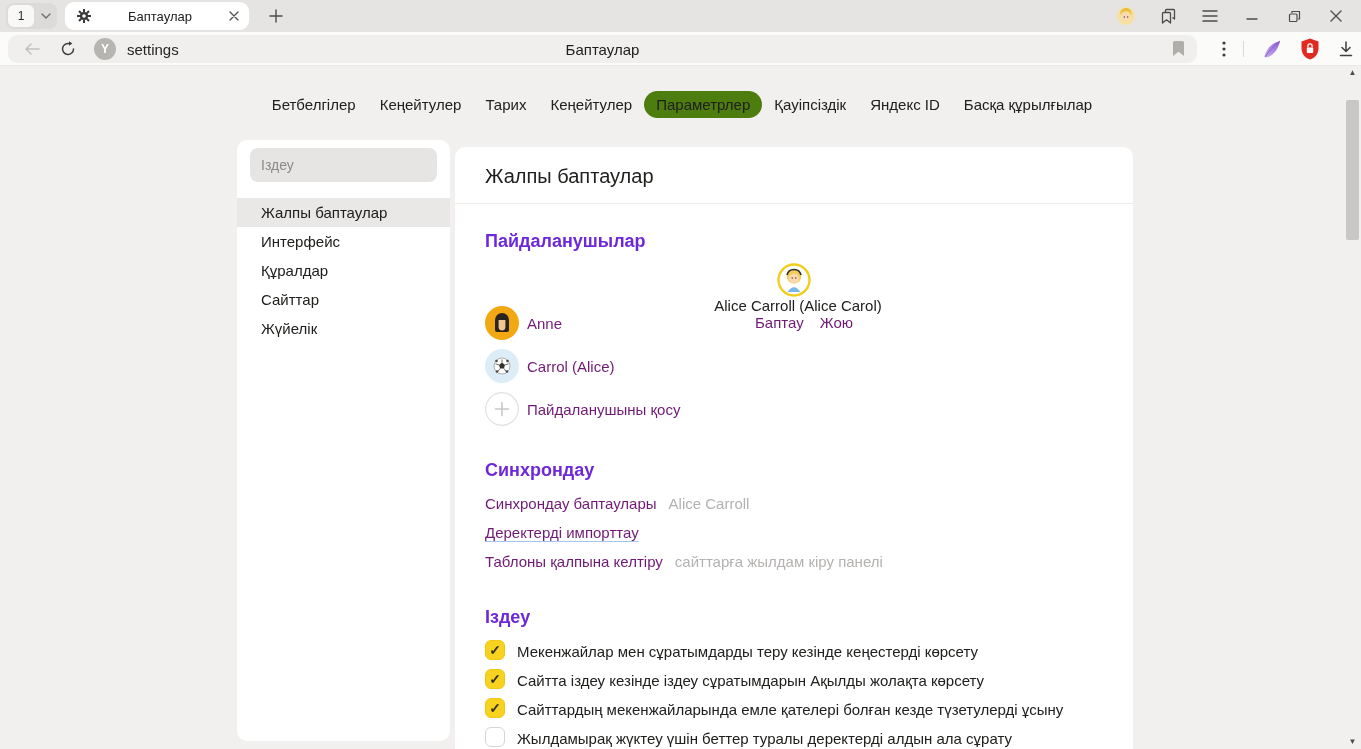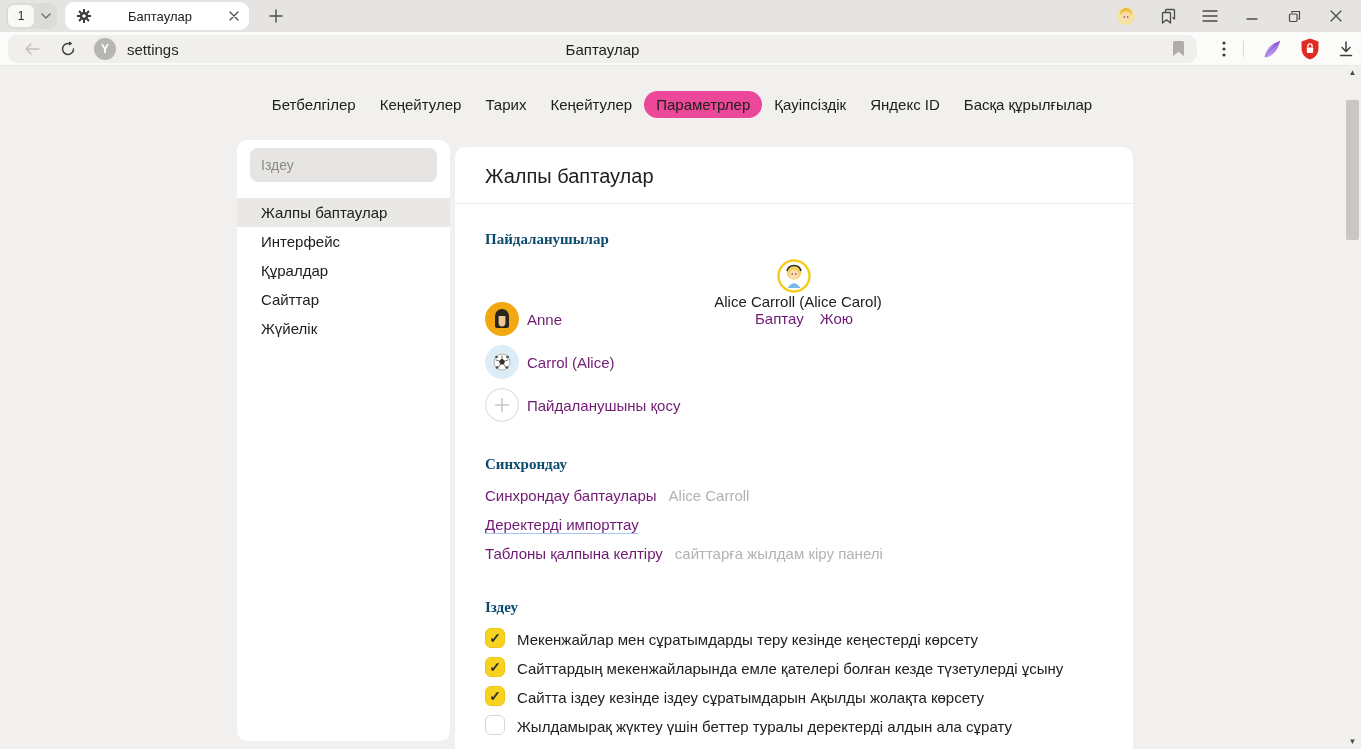--- a/index.html
+++ b/index.html
@@ -28,35 +28,35 @@
   .omnibox-title { position:absolute; left:0; right:0; text-align:center; font-size:15px; color:#20201e; pointer-events:none; }
   .omnibox-bookmark { margin-left:auto; margin-right:12px; }
   .toolbar-right { position:absolute; right:6px; top:0; height:34px; display:flex; align-items:center; gap:17px; }
   .toolbar-divider { width:1px; height:16px; background:#dbdad8; }
 
   
   .content { position:relative; height:683px; overflow:hidden; }
 
   .nav-tabs { position:absolute; top:25px; left:0; right:17px; display:flex; justify-content:center; align-items:center;padding-left:20px; }
   .nav-tab { font-size:15px; color:#20201e; padding:5px 12px; border-radius:15px; white-space:nowrap; }
-  .nav-tab.active { background:#ec4899; }
+  .nav-tab.active { background:#4d7c0f; }
 
   .sidebar { position:absolute; left:237px; top:74px; width:213px; height:601px; background:#fff; border-radius:10px; }
   .sidebar-search { display:block; margin:8px 13px 0; width:187px; height:34px; background:#e6e5e3; border:none; outline:none; border-radius:8px; padding:0 11px; font-size:14px; font-family:"Liberation Sans", sans-serif; color:#222; }
   .sidebar-search::placeholder { color:#8b8a88; opacity:1; }
   .sidebar-list { margin-top:16px; }
   .sidebar-item { height:29px; line-height:29px; padding-left:24px; font-size:15px; cursor:default; white-space:nowrap; }
   .sidebar-item.active { background:#e9e8e6; }
 
   .main-panel { position:absolute; left:455px; top:81px; width:678px; bottom:-20px; background:#fff; border-radius:10px 10px 0 0; }
   .main-header { padding:18px 30px 15px; border-bottom:1px solid #ececea; }
   .main-title { font-size:20px; font-weight:normal; color:#20201e; }
   .main-body { padding:0 30px; }
 
-  .section-heading { font-size:15px; font-weight:bold; color:#0c4a6e;font-family:Liberation Serif, serif; }
+  .section-heading { font-size:18px; font-weight:bold; color:#6d28d9; }
   .heading-users { margin-top:27px; }
   .heading-sync { margin-top:34px; }
   .heading-search { margin-top:37px; }
 
   .user-row { display:flex; align-items:center; height:34px; margin-top:9px; }
   .user-row.first { margin-top:11px;flex-direction:column; }
   .avatar { width:34px; height:34px; flex:0 0 34px; }
   .user-name { margin-left:8px; font-size:15px; color:#20201e; }
   .user-actions { margin-left:20px; display:flex; gap:16px; }
   .link { color:#701a75; font-size:15px; text-decoration:none; cursor:pointer; white-space:nowrap; }
@@ -328,25 +328,25 @@
       </div>
 
       <h2 class="section-heading heading-search">Іздеу</h2>
 
       <div class="option-row first">
         <span class="checkbox" data-checked="true"></span>
         <span class="option-label">Мекенжайлар мен сұратымдарды теру кезінде кеңестерді көрсету</span>
       </div>
       <div class="option-row">
         <span class="checkbox" data-checked="true"></span>
-        <span class="option-label">Сайттардың мекенжайларында емле қателері болған кезде түзетулерді ұсыну</span>
+        <span class="option-label">Сайтта іздеу кезінде іздеу сұратымдарын Ақылды жолақта көрсету</span>
       </div>
       <div class="option-row">
         <span class="checkbox" data-checked="true"></span>
-        <span class="option-label">Сайтта іздеу кезінде іздеу сұратымдарын Ақылды жолақта көрсету</span>
+        <span class="option-label">Сайттардың мекенжайларында емле қателері болған кезде түзетулерді ұсыну</span>
       </div>
       <div class="option-row">
         <span class="checkbox" data-checked="false"></span>
         <span class="option-label">Жылдамырақ жүктеу үшін беттер туралы деректерді алдын ала сұрату</span>
       </div>
 
     </div>
   </div>
 
   <div class="scrollbar">

